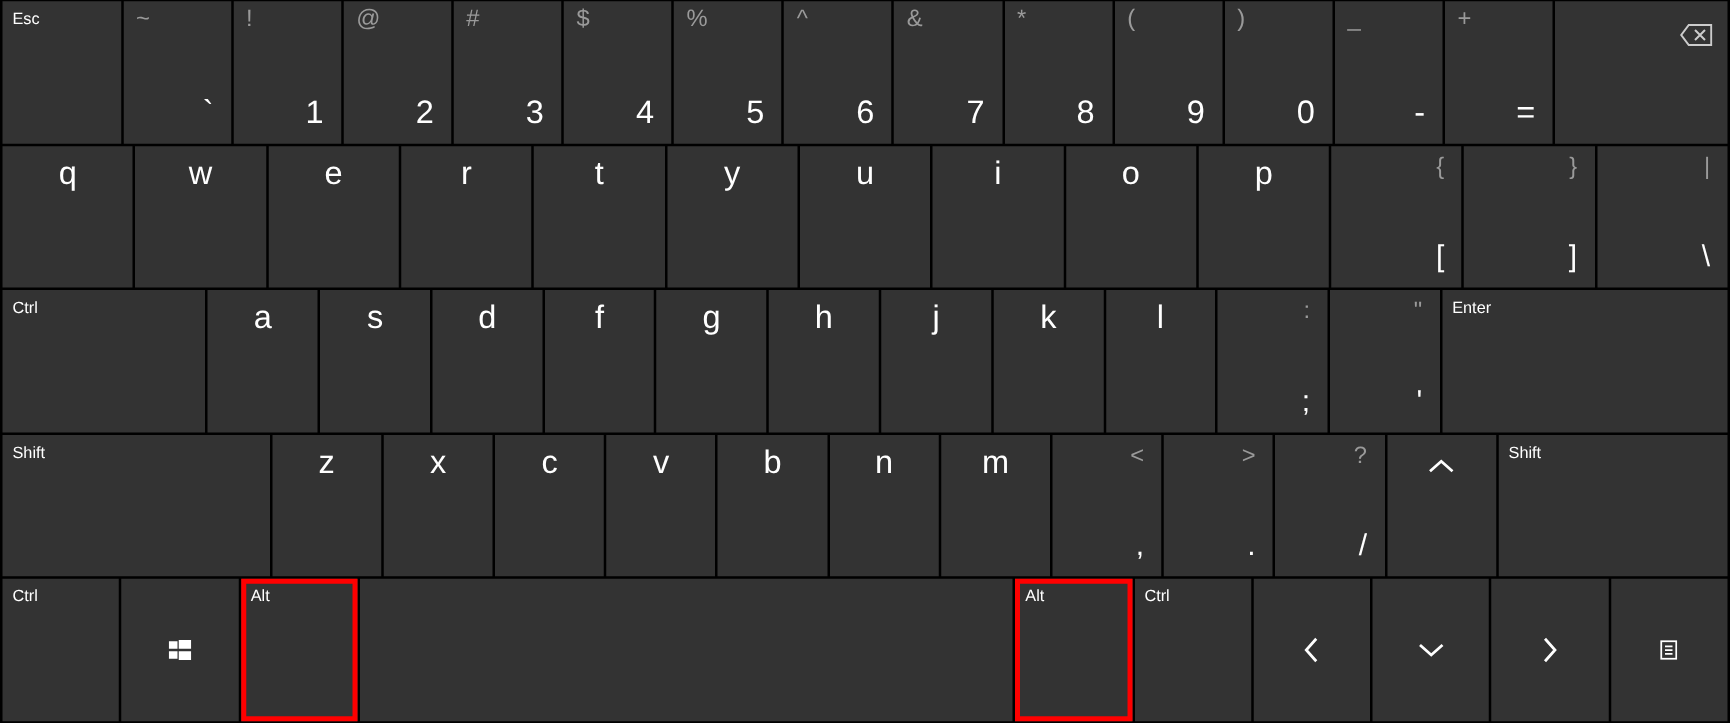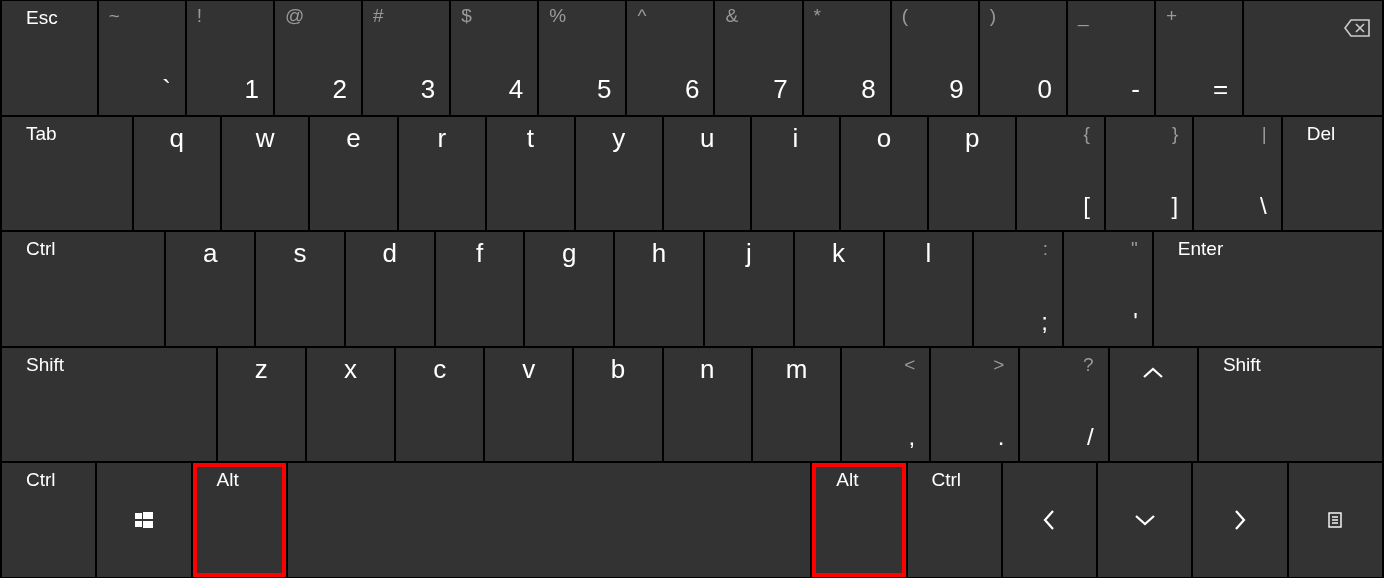--- a/index.html
+++ b/index.html
@@ -48,22 +48,22 @@
   .lower{
     position:absolute;
     bottom:10px;
     right:14px;
     font-size:26px;
     color:#fff;
   }
   .label-tl{
     position:absolute;
     top:6px;
-    left:24px;
-    font-size:19px;
+    left:8px;
+    font-size:13px;
     color:#fff;
   }
   .center-icon{
     position:absolute;
     top:50%;
     left:50%;
     transform:translate(-50%,-50%);
     font-size:22px;
     color:#fff;
     line-height:1;
@@ -158,23 +158,20 @@
       <span class="center-icon" style="top:18px;left:auto;right:12px;transform:none">
         <svg width="26" height="18" viewBox="0 0 26 18">
             <path d="M7 1 L25 1 L25 17 L7 17 L1 9 Z" fill="none" stroke="#ccc" stroke-width="1.6"></path>
             <path d="M12 5 L20 13 M20 5 L12 13" stroke="#ccc" stroke-width="1.6"></path>
           </svg>
       </span>
     </div>
   </div>
 
   <div class="row">
-    <div class="key" style="flex:1.5">
-        <span class="label-tl">Tab</span>
-      </div>
     <div class="key" style="flex:1">
         <span class="center-letter">q</span>
       </div>
     <div class="key" style="flex:1">
         <span class="center-letter">w</span>
       </div>
     <div class="key" style="flex:1">
         <span class="center-letter">e</span>
       </div>
     <div class="key" style="flex:1">
@@ -202,23 +199,20 @@
         <span class="dual-upper">{</span>
         <span class="dual-lower">[</span>
       </div>
     <div class="key" style="flex:1">
         <span class="dual-upper">}</span>
         <span class="dual-lower">]</span>
       </div>
     <div class="key" style="flex:1">
         <span class="dual-upper">|</span>
         <span class="dual-lower">\</span>
-      </div>
-    <div class="key" style="flex:1.15">
-        <span class="label-tl">Del</span>
       </div>
   </div>
 
   <div class="row">
     <div class="key" style="flex:1.85">
         <span class="label-tl">Ctrl</span>
       </div>
     <div class="key" style="flex:1">
         <span class="center-letter">a</span>
       </div>

